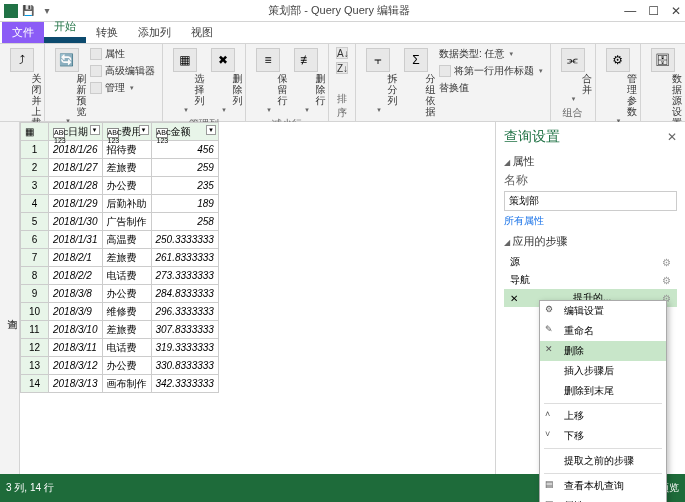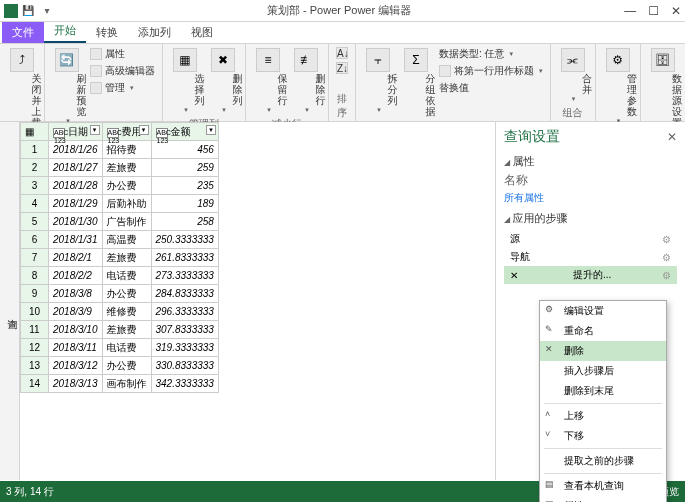--- a/index.html
+++ b/index.html
@@ -6,21 +6,21 @@
 body { width:685px; height:502px; background:#fff; overflow:hidden; position:relative; font-size:11px; }
 .titlebar { height:22px; background:#fff; border-bottom:1px solid #d4d4d4; display:flex; align-items:center; padding:0 4px; }
 .titlebar .xl-icon { width:14px; height:14px; background:#217346; margin-right:4px; }
 .titlebar .qat { display:flex; gap:4px; align-items:center; }
 .titlebar .qat span { width:14px; height:14px; display:inline-flex; align-items:center; justify-content:center; font-size:10px; color:#666; }
 .titlebar .title { flex:1; text-align:center; font-size:11px; color:#444; }
 .titlebar .winbtns { display:flex; gap:12px; font-size:12px; color:#444; }
 .tabs { height:22px; background:#fff; border-bottom:1px solid #d4d4d4; display:flex; align-items:flex-end; padding-left:2px; }
 .tab { padding:3px 10px; font-size:11px; color:#444; cursor:pointer; }
 .tab.file { background:#8b5cf6; color:#fff; }
-.tab.active { color:#217346; border-bottom:2px solid #0c4a6e; }
+.tab.active { color:#217346; border-bottom:6px solid #0c4a6e; }
 .ribbon { height:78px; background:#f3f3f3; border-bottom:1px solid #d4d4d4; display:flex; }
 .group { border-right:1px solid #d4d4d4; display:flex; flex-direction:column; padding:2px 4px 0; }
 .group-body { flex:1; display:flex; align-items:flex-start; gap:2px; }
 .group-label { text-align:center; font-size:10px; color:#666; padding:1px 0; }
 .bigbtn { display:flex; flex-direction:column; align-items:center; width:36px; padding:2px; cursor:pointer; }
 .bigbtn .ico { width:24px; height:24px; background:#e8e8e8; border:1px solid #ccc; display:flex; align-items:center; justify-content:center; font-size:12px; }
 .bigbtn .lbl { font-size:10px; color:#333; text-align:center; line-height:11px; margin-top:1px;margin-left:29px; }
 .smallbtns { display:flex; flex-direction:column; gap:1px; }
 .smallbtn { display:flex; align-items:center; gap:3px; padding:1px 3px; font-size:10px; color:#333; cursor:pointer; white-space:nowrap; }
 .smallbtn .ico { width:12px; height:12px; background:#e8e8e8; border:1px solid #ccc; flex-shrink:0; }
@@ -44,34 +44,34 @@
 .link { color:#1a73e8; font-size:10px; cursor:pointer; }
 .steps { margin-top:4px; }
 .step { padding:2px 6px; font-size:10px; display:flex; justify-content:space-between; align-items:center; }
 .step .gear { color:#999; font-size:10px; }
 .step.selected { background:#c8e6c9; }
 .ctx { position:absolute; right:18px; top:300px; width:128px; background:#fff; border:1px solid #aaa; box-shadow:2px 2px 6px rgba(0,0,0,0.25); z-index:10; }
 .ctx-item { padding:3px 6px 3px 24px; font-size:10px; position:relative; cursor:pointer; }
 .ctx-item.hov { background:#c8e6c9; }
 .ctx-sep { height:1px; background:#ddd; margin:2px 4px; }
 .ctx-item .pre { position:absolute; left:5px; font-size:9px; color:#555; }
-.status { position:absolute; bottom:0; left:0; right:0; height:21px; background:#1e6b3a; color:#fff; font-size:10px; display:flex; align-items:center; padding:0 6px; justify-content:space-between; }
+.status { position:absolute; bottom:0; left:0; right:0; height:28px; background:#1e6b3a; color:#fff; font-size:10px; display:flex; align-items:center; padding:0 6px; justify-content:space-between; }
 .colpref { display:inline-flex; align-items:center; gap:2px; margin-right:3px; }
 .colpref .mini-ico { width:12px; height:10px; border:1px solid #888; font-size:7px; text-align:center; line-height:8px; background:#fff; }
 </style>
 </head>
 <body>
 
 <div class="titlebar">
   <div class="xl-icon"></div>
   <div class="qat">
     <span>💾</span>
     <span>▾</span>
   </div>
-  <div class="title">策划部 - Power Power 编辑器</div>
+  <div class="title">策划部 - Query Query 编辑器</div>
   <div class="winbtns">
     <span>—</span>
     <span>☐</span>
     <span>✕</span>
   </div>
 </div>
 
 <div class="tabs">
   <div class="tab file">文件</div>
   <div class="tab active">开始</div>
@@ -342,20 +342,21 @@
             <td class="num">342.3333333</td>
           </tr>
         </tbody>
     </table>
   </div>
   <div class="settings">
     <h3>查询设置</h3>
     <span class="close">✕</span>
     <div class="sec-hdr">属性</div>
     <div style="font-size:12px;color:#666;margin:2px 0">名称</div>
+    <div class="propbox">策划部</div>
     <div class="link">所有属性</div>
     <div class="sec-hdr">应用的步骤</div>
     <div class="steps" id="steps">
         <div class="step">
           <span>源</span>
           <span class="gear">⚙</span>
         </div>
         <div class="step">
           <span>导航</span>
           <span class="gear">⚙</span>

